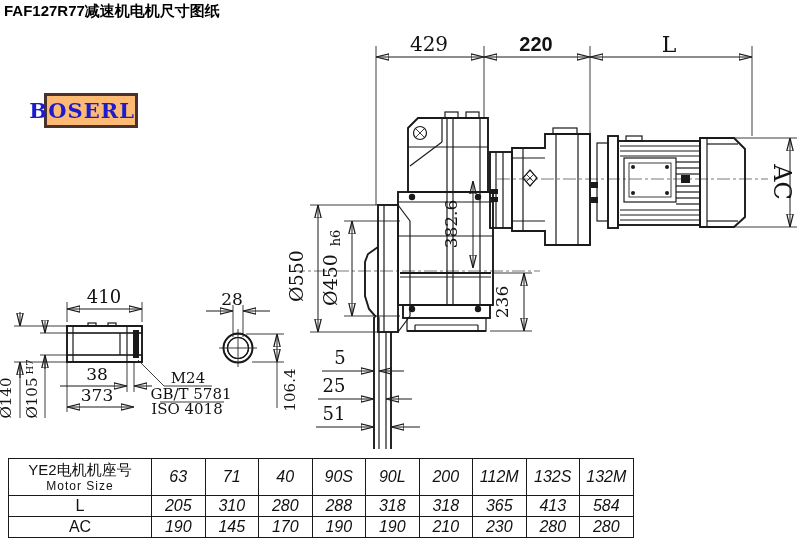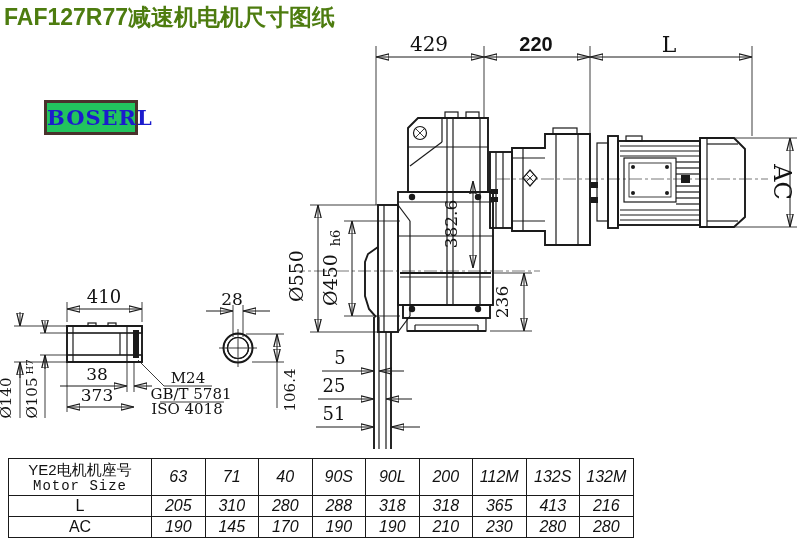--- a/index.html
+++ b/index.html
@@ -1,41 +1,41 @@
 <!DOCTYPE html>
 <html><head>
 <meta charset="utf-8">
 <style>
   html,body{margin:0;padding:0;background:#fff;}
   #page{position:relative;width:800px;height:557px;background:#ffffff;overflow:hidden;
         font-family:"Liberation Sans",sans-serif;}
-  #title{position:absolute;left:4px;top:2px;font-size:23px;font-weight:bold;color:#4d7c0f;
+  #title{position:absolute;left:4px;top:2px;font-size:15px;font-weight:bold;color:#000000;
          letter-spacing:0px;white-space:nowrap;}
-  #logo{position:absolute;left:44px;top:100px;width:88px;height:29px;border:3px solid #4a322c;
-        background:#22c55e;display:flex;align-items:center;justify-content:flex-start;}
+  #logo{position:absolute;left:44px;top:93px;width:88px;height:29px;border:3px solid #4a322c;
+        background:#fdba74;display:flex;align-items:center;justify-content:flex-end;}
   #logo span{font-family:"DejaVu Serif",serif;font-weight:bold;font-size:21px;color:#1c1ccd;
         letter-spacing:1px;line-height:1;}
   svg{position:absolute;left:0;top:0;}
   svg line,svg path,svg rect,svg circle,svg polyline{stroke:#1a1a1a;fill:none;stroke-width:1.2;}
   .thick{stroke-width:1.9;}
   .thin{stroke-width:0.85;}
   .dim{stroke-width:1;}
   .cl{stroke:#6a6a6a;stroke-width:0.9;stroke-dasharray:13 3 3 3;}
   .solid{fill:#1a1a1a;stroke:none;}
   svg text{fill:#121212;stroke:none;font-family:"DejaVu Serif",serif;}
   .sans-bold{font-family:"Liberation Sans",sans-serif;font-weight:bold;}
   
   #dimtable{position:absolute;left:8px;top:458px;border-collapse:collapse;table-layout:fixed;}
   #dimtable td{border:1.6px solid #1a1a1a;text-align:center;vertical-align:middle;
         font-size:16px;color:#111;padding:0;height:20px;overflow:hidden;white-space:nowrap;}
   #dimtable td.c0{width:142px;}
   #dimtable td.cv{width:52.5px;font-style:italic;}
   #dimtable tr.hdr td{height:36px;}
   .hcn{font-size:15px;line-height:17px;}
-  .hen{font-family:Liberation Mono, monospace;font-size:14px;line-height:16px;letter-spacing:1px;}
+  .hen{font-family:Liberation Sans, sans-serif;font-size:12px;line-height:16px;letter-spacing:1px;}
 </style>
 </head>
 <body>
 
 <div id="page">
 
   <div id="title">FAF127R77减速机电机尺寸图纸</div>
 
   <div id="logo">
     <span>BOSERL</span>
@@ -302,21 +302,21 @@
     <tr>
       <td class="c0">L</td>
       <td class="cv">205</td>
       <td class="cv">310</td>
       <td class="cv">280</td>
       <td class="cv">288</td>
       <td class="cv">318</td>
       <td class="cv">318</td>
       <td class="cv">365</td>
       <td class="cv">413</td>
-      <td class="cv">216</td>
+      <td class="cv">584</td>
     </tr>
     <tr>
       <td class="c0">AC</td>
       <td class="cv">190</td>
       <td class="cv">145</td>
       <td class="cv">170</td>
       <td class="cv">190</td>
       <td class="cv">190</td>
       <td class="cv">210</td>
       <td class="cv">230</td>

